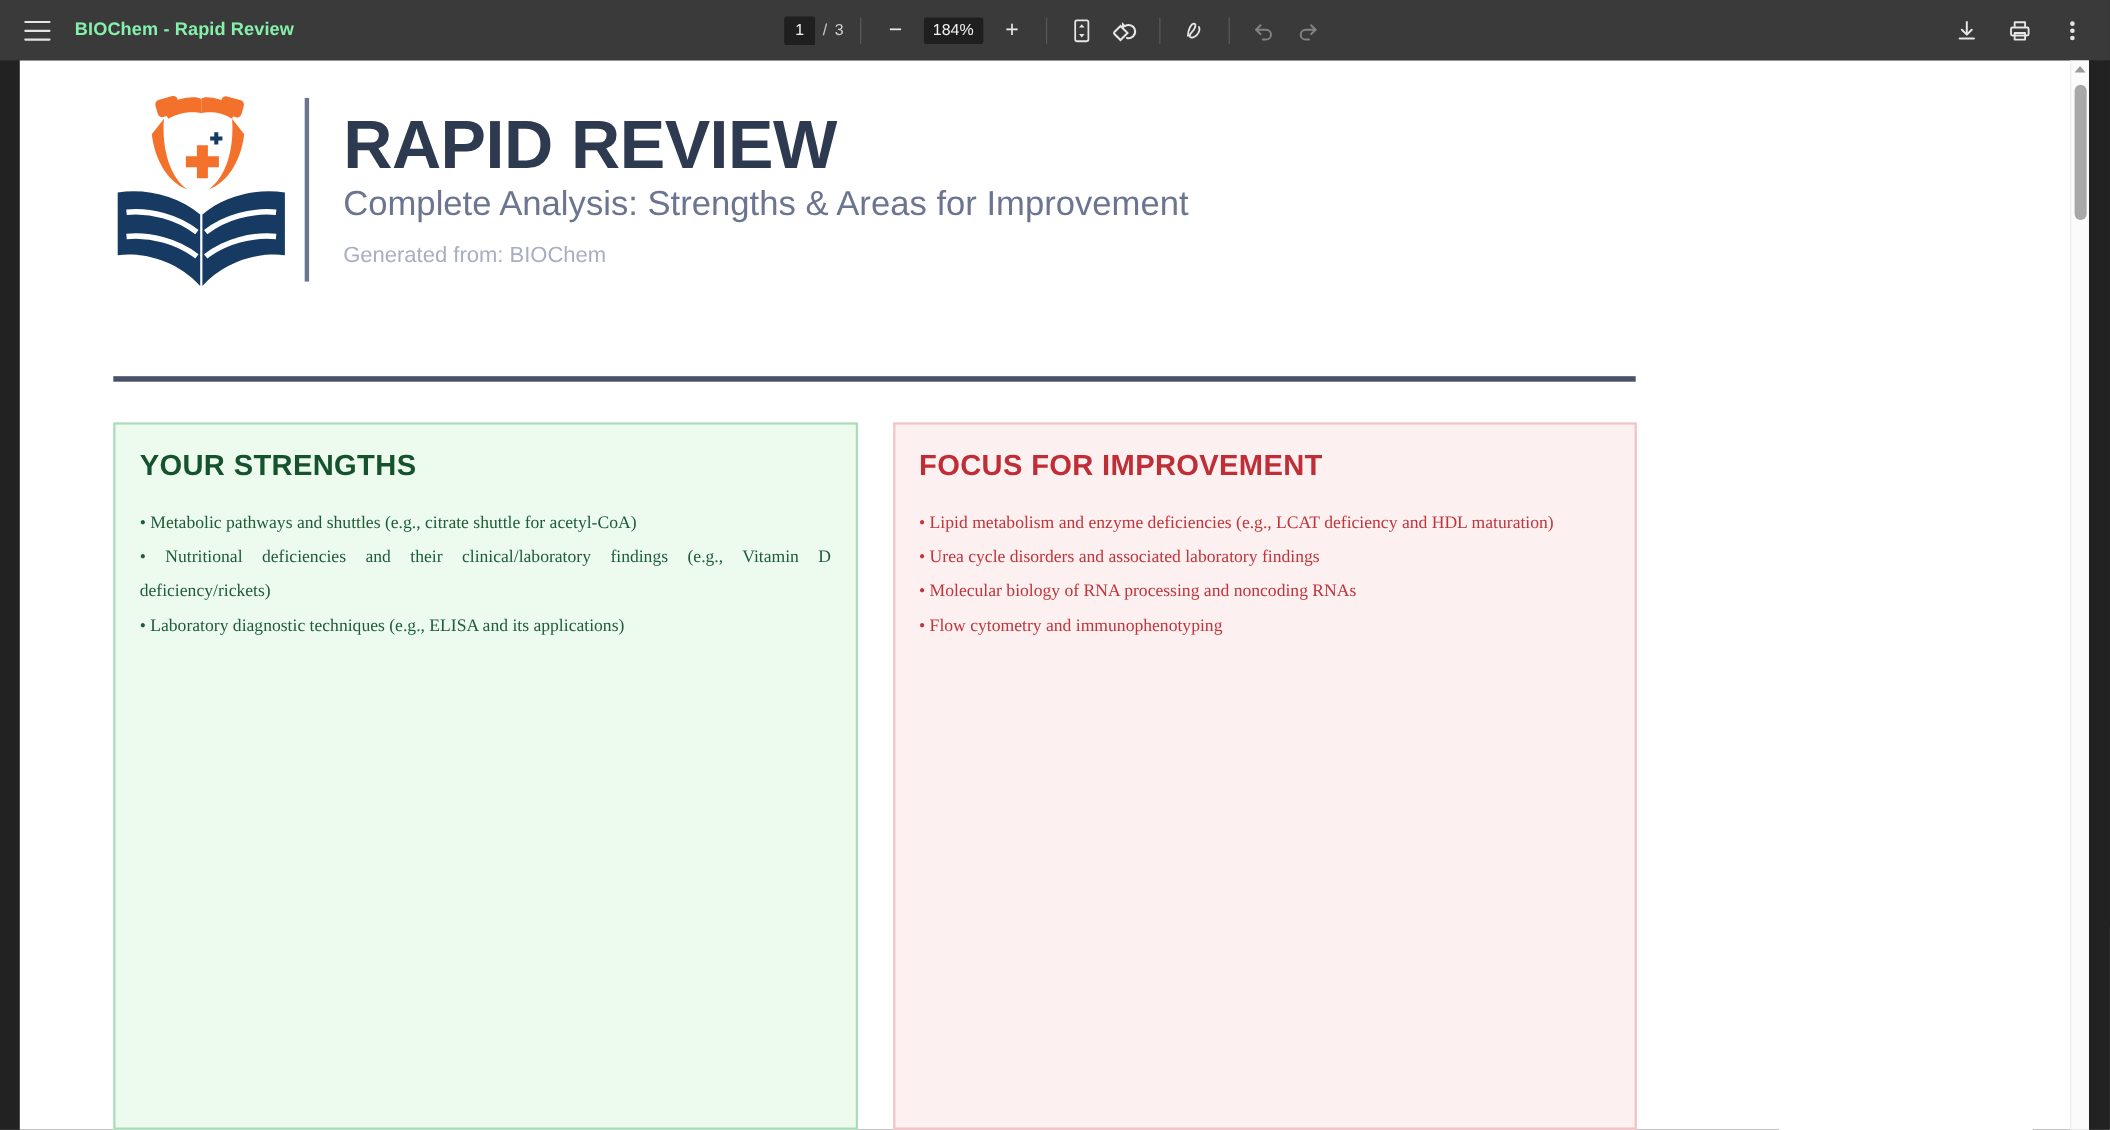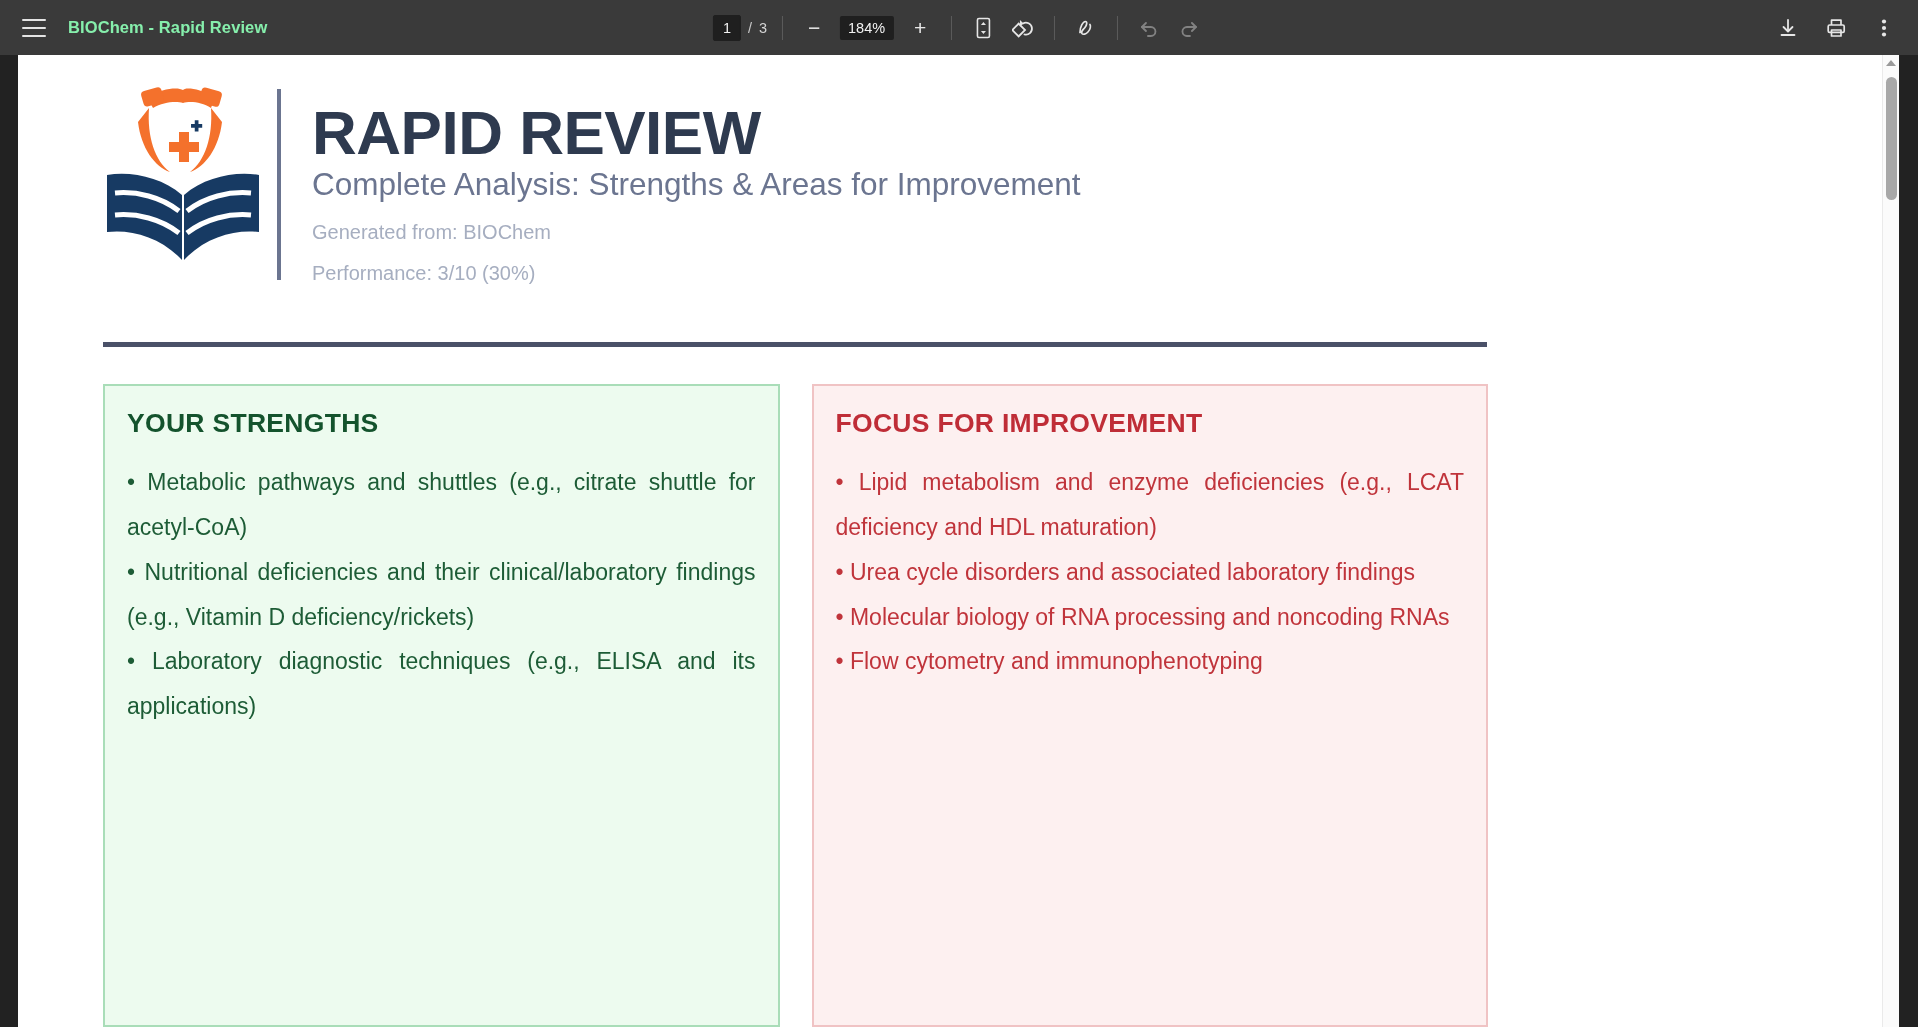--- a/index.html
+++ b/index.html
@@ -242,26 +242,27 @@
   .panel-title {
     font-size: 26.5px;
     font-weight: bold;
     letter-spacing: 0.3px;
     margin-bottom: 21px;
   }
   .panel-strengths .panel-title { color: #14532d; }
   .panel-improve  .panel-title { color: #bf2d37; }
 
   .bullet {
-    font-size: 23px;
+    font-size: 16px;
     line-height: 1.95;
     text-align: justify;
     hyphens: auto;
     -webkit-hyphens: auto;
     margin-bottom: 0;
+    font-family: Liberation Serif, serif;
   }
   .panel-strengths .bullet { color: #1d5c36; }
   .panel-improve  .bullet { color: #c0343b; }
 </style>
 </head>
 <body>
 
 <div class="toolbar">
 
   <div class="tb-left">
@@ -388,21 +389,20 @@
         <path d="M12 140 C34 138 58 144 76 158" stroke="#ffffff" stroke-width="5" fill="none"></path>
         <path d="M148 140 C126 138 102 144 84 158" stroke="#ffffff" stroke-width="5" fill="none"></path>
       </svg>
 
       <div class="header-rule"></div>
 
       <div class="header-text">
         <div class="main-title">RAPID REVIEW</div>
         <div class="sub-title">Complete Analysis: Strengths &amp; Areas for Improvement</div>
         <div class="meta-line">Generated from: BIOChem</div>
-        <div class="meta-line">Performance: 3/10 (30%)</div>
       </div>
 
     </div>
 
     <div class="rule"></div>
 
     <div class="panels">
 
       <div class="panel panel-strengths">
         <div class="panel-title">YOUR STRENGTHS</div>

